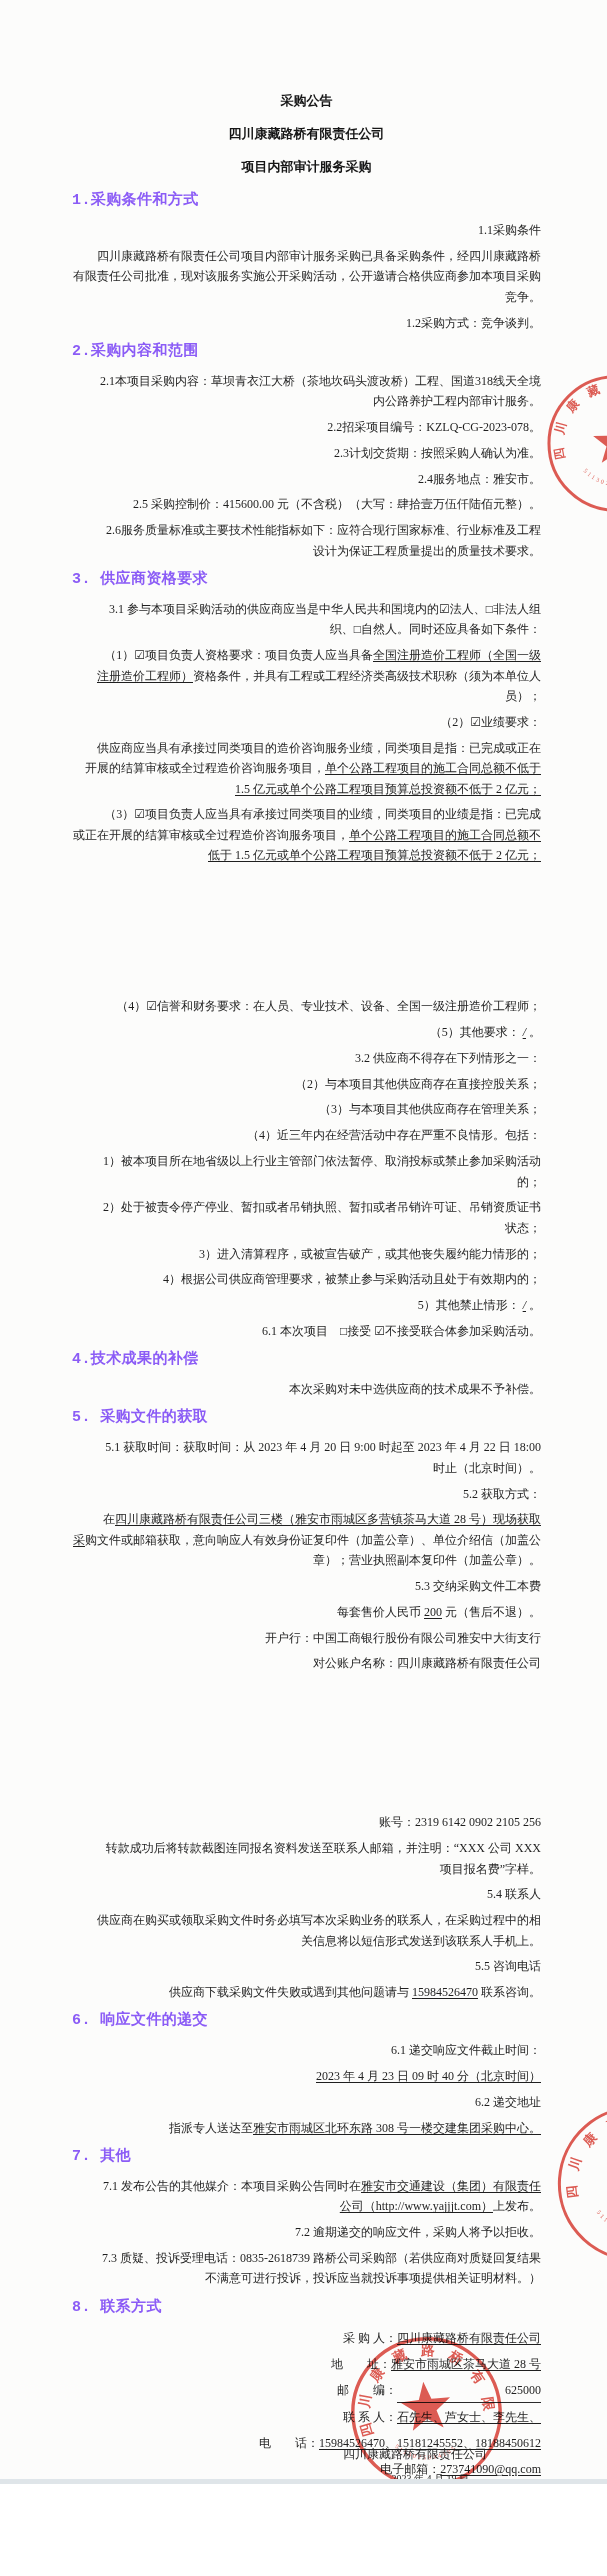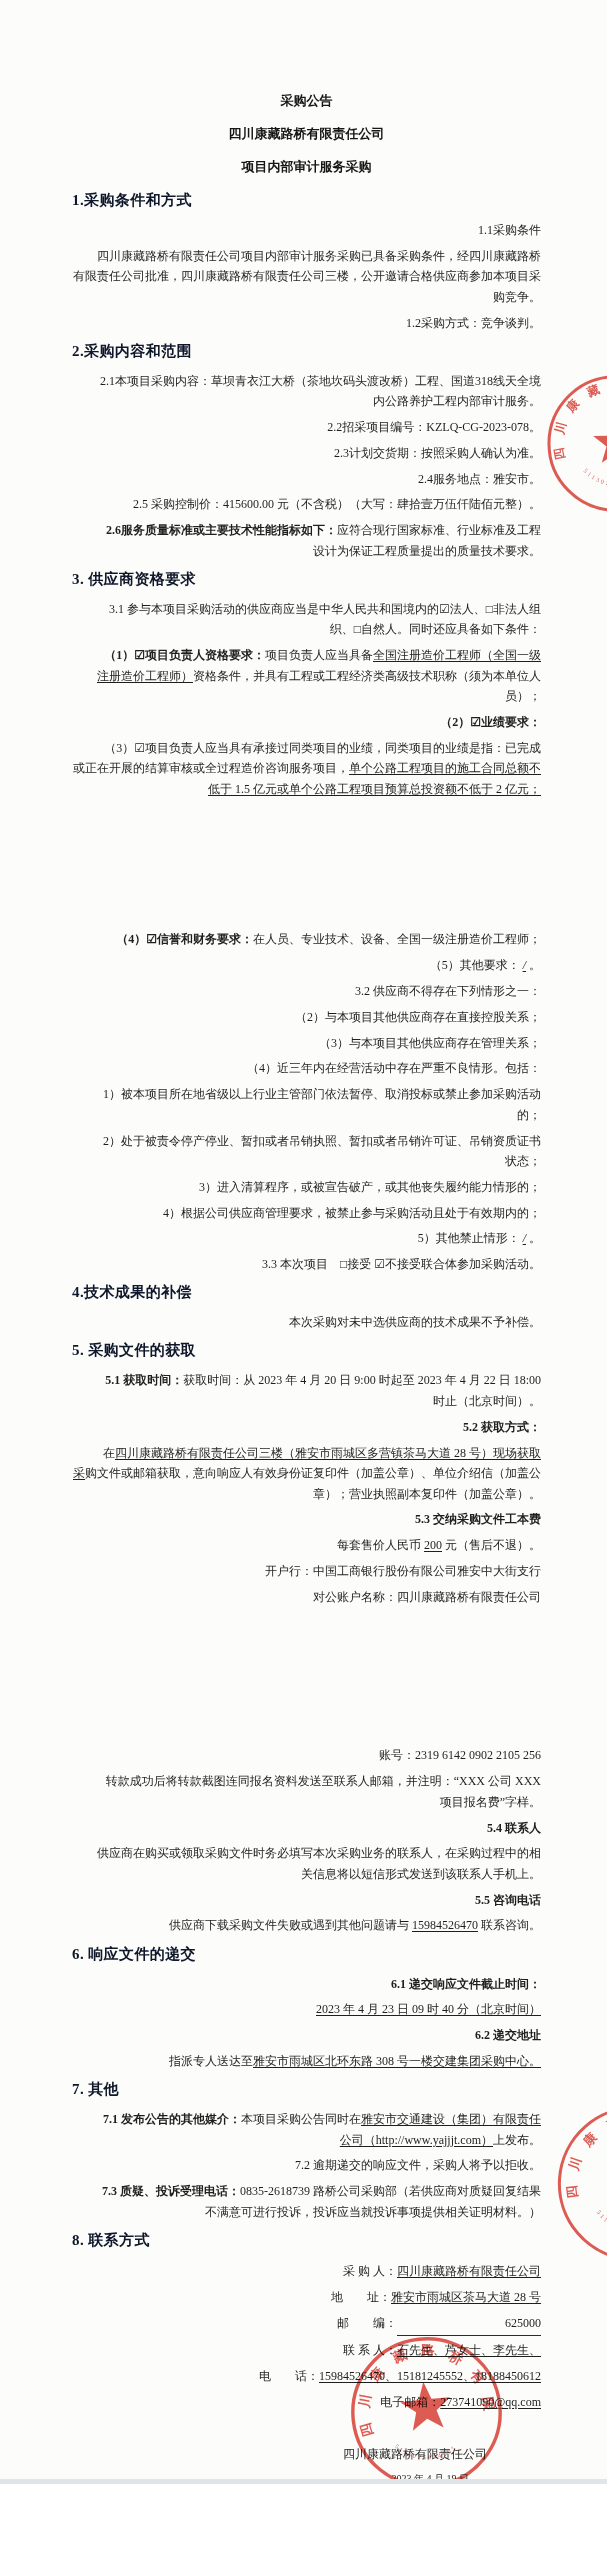--- a/index.html
+++ b/index.html
@@ -8,27 +8,27 @@
     background:#fcfcfb; overflow:hidden;
     font-family:"Liberation Serif","DejaVu Serif",serif;
     color:#1f1f1f;
   }
   .content { position:absolute; left:72px; top:0; width:469px; padding-top:91px; }
   .doc-title {
     text-align:center; font-weight:bold; font-size:13px; line-height:20px;
     margin:0 0 13px 0; font-family:"Liberation Sans","DejaVu Sans",sans-serif; color:#161616;
   }
   .h-major {
-    font-family:Liberation Serif, serif;
-    font-weight:bold; font-size:15px; line-height:21px; color:#0f172a;
+    font-family:Liberation Mono, monospace;
+    font-weight:bold; font-size:15px; line-height:21px; color:#8b5cf6;
     margin:7.6px 0 9px 0; letter-spacing:0.4px;
   }
   p { font-size:12px; line-height:20.5px; margin:0 0 5.3px 0; text-indent:2em;text-align:right; }
   p.noind { text-indent:0; }
-  .bold { font-weight:bold; }
+  .bold { font-weight:normal; }
   .u { text-decoration:underline; text-underline-offset:2.3px; }
   .uf { display:inline-block; border-bottom:0.8px solid #2a2a2a; text-indent:0; }
   .slash { font-style:italic; padding:0 3px; }
   .gap { width:100%; }
   .gap1 { height:125px; }
   .gap2 { height:133px; }
   .contact-row { line-height:23px; margin-bottom:3px; }
   .footer-company { position:absolute; top:2446px; right:120px; font-size:12px; }
   .footer-date { position:absolute; top:2472px; right:138px; font-size:10px; }
   .stamp { position:absolute; mix-blend-mode:multiply; opacity:0.82; pointer-events:none; }
@@ -43,51 +43,52 @@
 
 <div class="page">
   <div class="content">
 
     <div class="doc-title">采购公告</div>
     <div class="doc-title">四川康藏路桥有限责任公司</div>
     <div class="doc-title">项目内部审计服务采购</div>
 
     <div class="h-major">1.采购条件和方式</div>
     <p>1.1采购条件</p>
-    <p>四川康藏路桥有限责任公司项目内部审计服务采购已具备采购条件，经四川康藏路桥有限责任公司批准，四川康藏路桥有限责任公司三楼，公开邀请合格供应商参加本项目采购竞争。</p>
+    <p>四川康藏路桥有限责任公司项目内部审计服务采购已具备采购条件，经四川康藏路桥有限责任公司批准，现对该服务实施公开采购活动，公开邀请合格供应商参加本项目采购竞争。</p>
     <p>1.2采购方式：竞争谈判。</p>
 
     <div class="h-major">2.采购内容和范围</div>
     <p>2.1本项目采购内容：草坝青衣江大桥（茶地坎码头渡改桥）工程、国道318线天全境内公路养护工程内部审计服务。</p>
     <p>2.2招采项目编号：KZLQ-CG-2023-078。</p>
     <p>2.3计划交货期：按照采购人确认为准。</p>
     <p>2.4服务地点：雅安市。</p>
     <p>2.5 采购控制价：415600.00 元（不含税）（大写：肆拾壹万伍仟陆佰元整）。</p>
     <p><span class="bold">2.6服务质量标准或主要技术性能指标如下：</span><span>应符合现行国家标准、行业标准及工程设计为保证工程质量提出的质量技术要求。</span></p>
 
     <div class="h-major">3. 供应商资格要求</div>
     <p>3.1 参与本项目采购活动的供应商应当是中华人民共和国境内的☑法人、□非法人组织、□自然人。同时还应具备如下条件：</p>
     <p><span class="bold">（1）☑项目负责人资格要求：</span><span>项目负责人应当具备</span><span class="u">全国注册造价工程师（全国一级注册造价工程师）</span><span>资格条件，并具有工程或工程经济类高级技术职称（须为本单位人员）；</span></p>
     <p><span class="bold">（2）☑业绩要求：</span></p>
+    <p><span>供应商应当具有承接过同类项目的造价咨询服务业绩，同类项目是指：已完成或正在开展的结算审核或全过程造价咨询服务项目，</span><span class="u">单个公路工程项目的施工合同总额不低于 1.5 亿元或单个公路工程项目预算总投资额不低于 2 亿元；</span></p>
     <p><span>（3）☑项目负责人应当具有承接过同类项目的业绩，同类项目的业绩是指：已完成或正在开展的结算审核或全过程造价咨询服务项目，</span><span class="u">单个公路工程项目的施工合同总额不低于 1.5 亿元或单个公路工程项目预算总投资额不低于 2 亿元；</span></p>
 
     <div class="gap gap1"></div>
 
     <p><span class="bold">（4）☑信誉和财务要求：</span><span>在人员、专业技术、设备、全国一级注册造价工程师；</span></p>
     <p><span>（5）其他要求：</span><span class="u slash">/</span><span>。</span></p>
     <p>3.2 供应商不得存在下列情形之一：</p>
     <p>（2）与本项目其他供应商存在直接控股关系；</p>
     <p>（3）与本项目其他供应商存在管理关系；</p>
     <p>（4）近三年内在经营活动中存在严重不良情形。包括：</p>
     <p>1）被本项目所在地省级以上行业主管部门依法暂停、取消投标或禁止参加采购活动的；</p>
     <p>2）处于被责令停产停业、暂扣或者吊销执照、暂扣或者吊销许可证、吊销资质证书状态；</p>
     <p>3）进入清算程序，或被宣告破产，或其他丧失履约能力情形的；</p>
     <p>4）根据公司供应商管理要求，被禁止参与采购活动且处于有效期内的；</p>
     <p><span>5）其他禁止情形：</span><span class="u slash">/</span><span>。</span></p>
-    <p>3.3 本次项目　□接受 ☑不接受联合体参加采购活动。</p>
+    <p>6.1 本次项目　□接受 ☑不接受联合体参加采购活动。</p>
 
     <div class="h-major">4.技术成果的补偿</div>
     <p>本次采购对未中选供应商的技术成果不予补偿。</p>
 
     <div class="h-major">5. 采购文件的获取</div>
     <p><span class="bold">5.1 获取时间：</span><span>获取时间：从 2023 年 4 月 20 日 9:00 时起至 2023 年 4 月 22 日 18:00 时止（北京时间）。</span></p>
     <p><span class="bold">5.2 获取方式：</span></p>
     <p><span>在</span><span class="u">四川康藏路桥有限责任公司三楼（雅安市雨城区多营镇茶马大道 28 号）现场获取采</span><span>购文件或邮箱获取，意向响应人有效身份证复印件（加盖公章）、单位介绍信（加盖公章）；营业执照副本复印件（加盖公章）。</span></p>
     <p><span class="bold">5.3 交纳采购文件工本费</span></p>
     <p><span>每套售价人民币 </span><span class="u">200</span><span> 元（售后不退）。</span></p>

